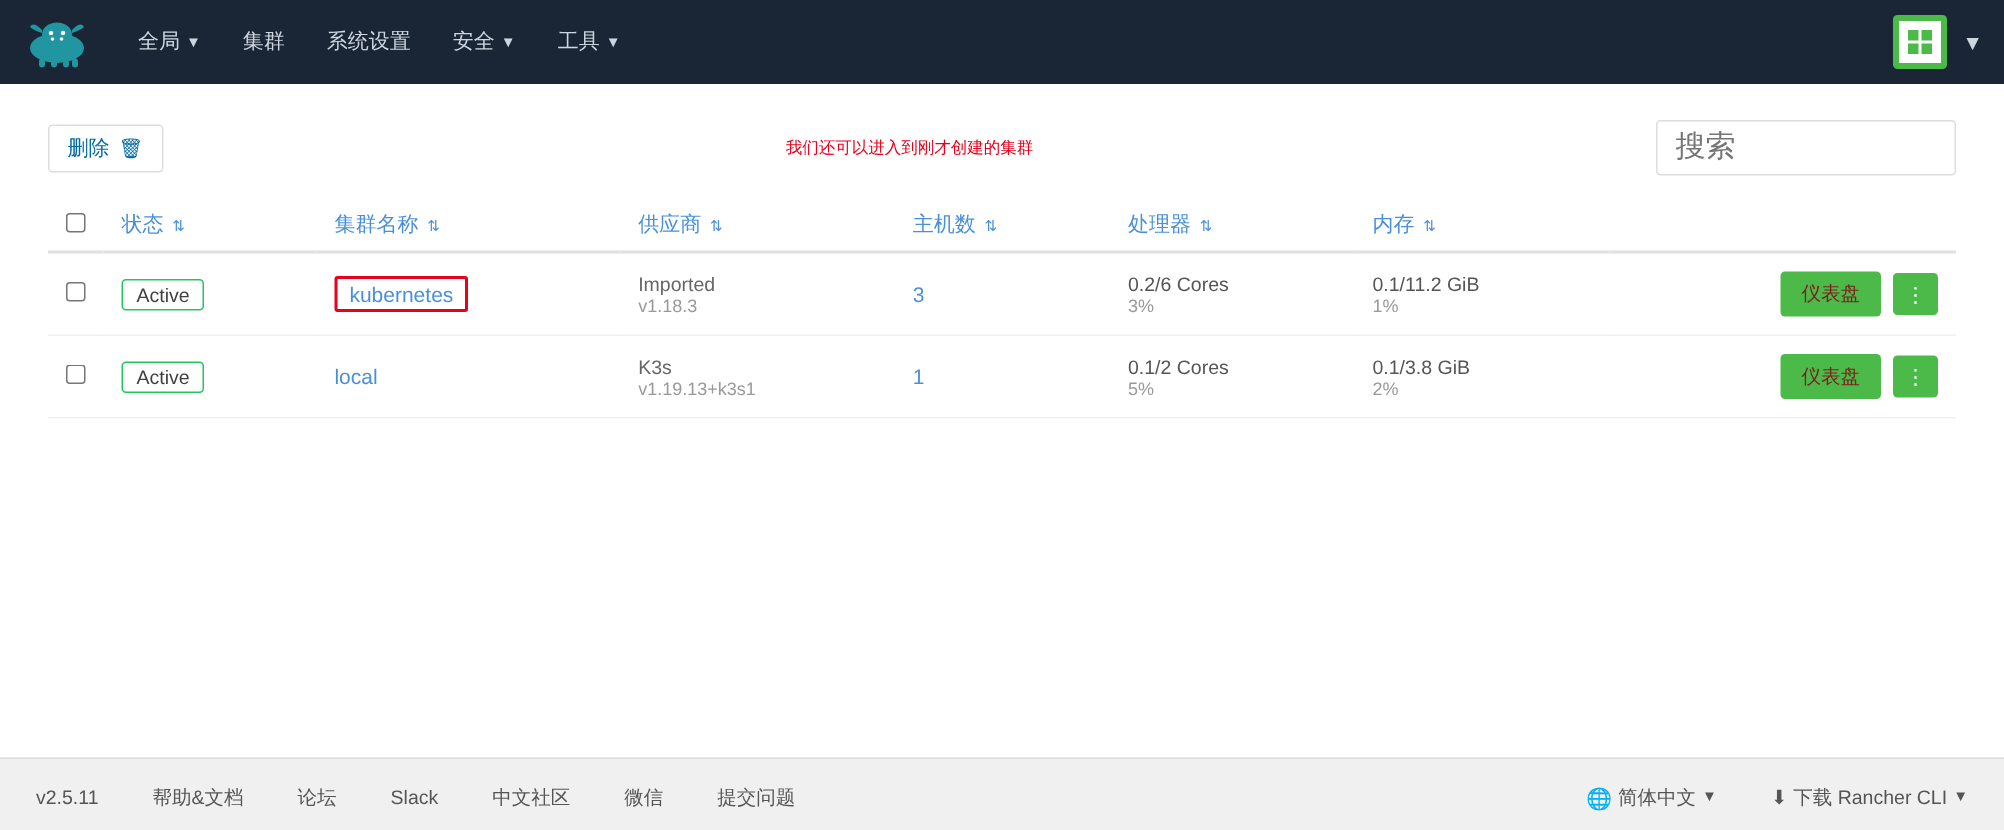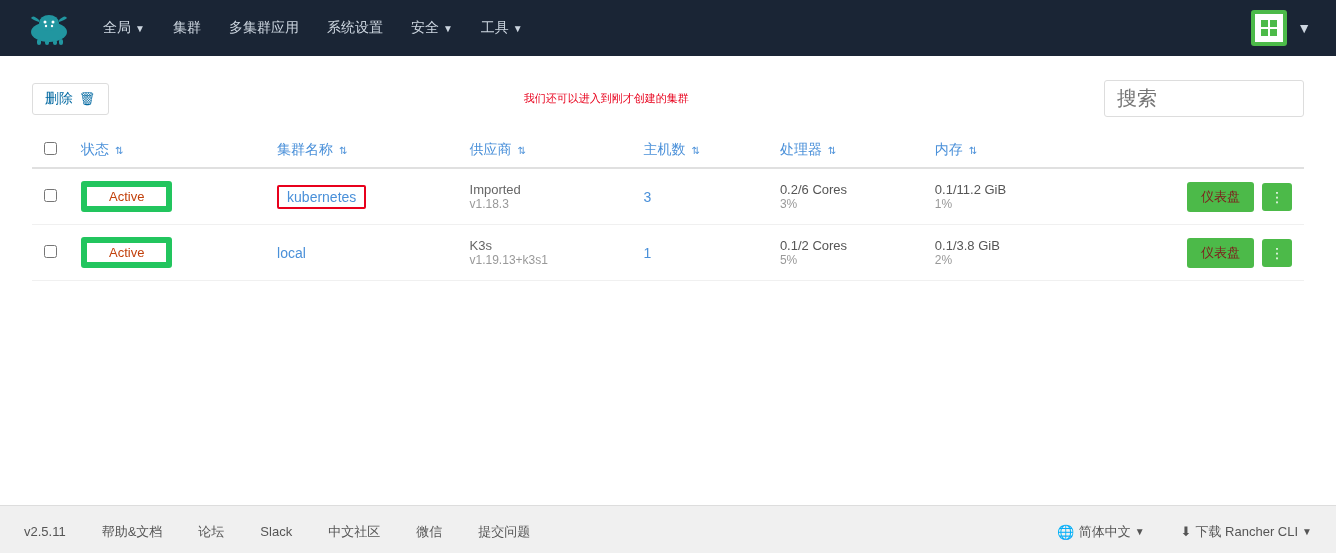--- a/index.html
+++ b/index.html
@@ -4,21 +4,21 @@
   <style>
     * { box-sizing: border-box; margin: 0; padding: 0; }
     body { font-family: -apple-system, BlinkMacSystemFont, "Segoe UI", Helvetica, Arial, sans-serif; font-size: 14px; background: #f5f5f5; color: #333; }
 
     
     .navbar {
       background: #1a2535;
       height: 56px;
       display: flex;
       align-items: center;
-      padding: 0 19px;
+      padding: 0 8px;
       gap: 4px;
     }
     .navbar-logo {
       width: 60px;
       height: 40px;
       display: flex;
       align-items: center;
       justify-content: center;
       margin-right: 8px;
     }
@@ -145,23 +145,23 @@
       color: #4a90d9;
     }
     .cluster-table td {
       padding: 12px 12px;
       border-bottom: 1px solid #f0f0f0;
       vertical-align: middle;
     }
 
     .status-badge {
       display: inline-block;
-      padding: 2px 22px;
-      border: 6px solid #22c55e;
-      color: #c2410c;
+      padding: 2px 9px;
+      border: 1px solid #22c55e;
+      color: #404040;
       border-radius: 3px;
       font-size: 13px;
     }
 
     .cluster-name-link {
       color: #4a90d9;
       text-decoration: none;
       cursor: pointer;
       font-size: 14px;
     }
@@ -256,23 +256,20 @@
       <rect x="36" y="29" width="4" height="6" rx="2" fill="#2196a0"></rect>
     </svg>
   </div>
 
   <div class="nav-item">
     <span>全局</span>
     <span class="nav-chevron">▼</span>
   </div>
   <div class="nav-item">
     <span>集群</span>
-  </div>
-  <div class="nav-item">
-    <span>多集群应用</span>
   </div>
   <div class="nav-item">
     <span>系统设置</span>
   </div>
   <div class="nav-item">
     <span>安全</span>
     <span class="nav-chevron">▼</span>
   </div>
   <div class="nav-item">
     <span>工具</span>

